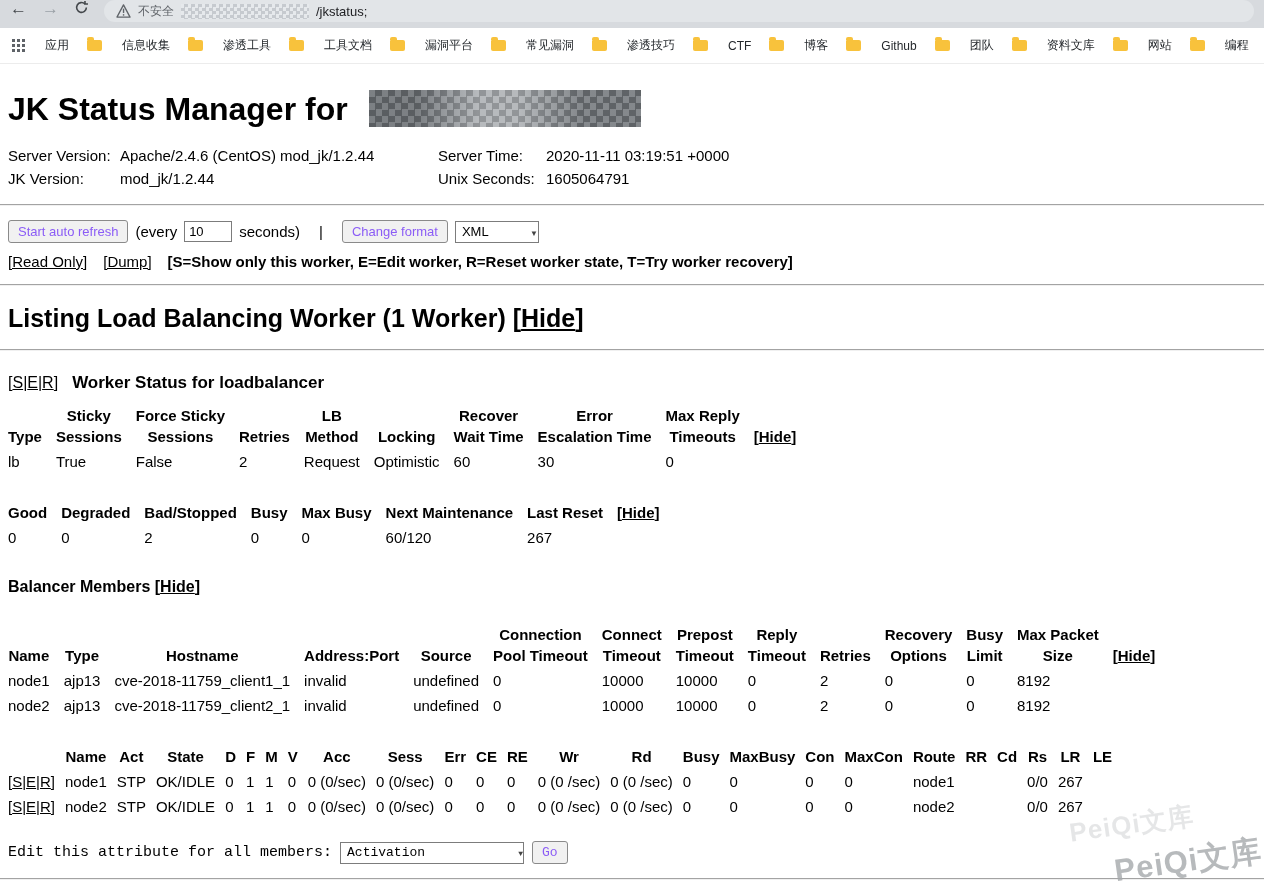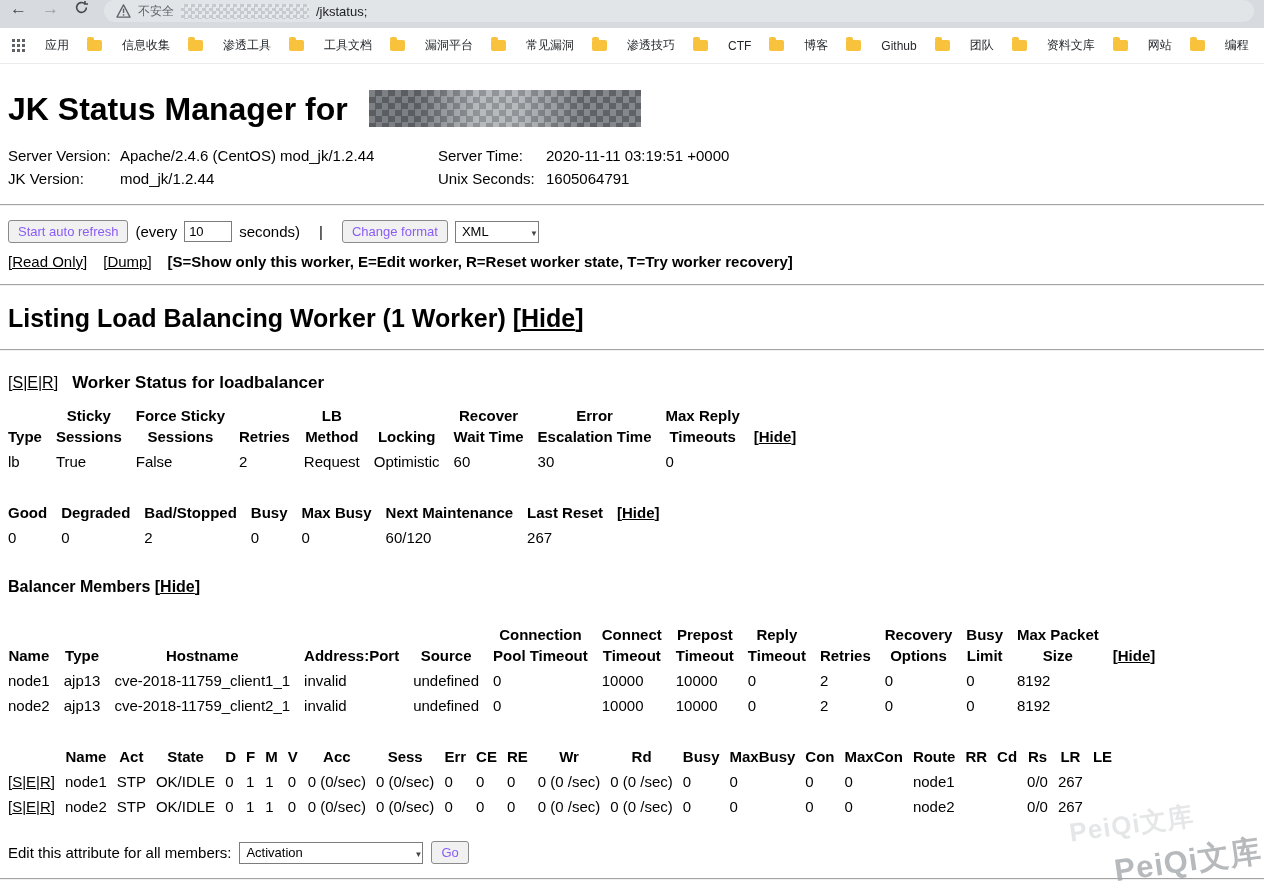--- a/index.html
+++ b/index.html
@@ -98,21 +98,21 @@
     padding:2px 14px 2px 0; white-space:pre-line; line-height:1.4;
   }
   table.data td { text-align:left; padding:4px 14px 4px 0; white-space:nowrap; }
   table.data.stats th { padding-right:10px; }
   table.data.stats td { padding-right:10px; }
   table.gap { margin-top:26px; }
 
   .h3small { font-size:16px; font-weight:bold; margin:28px 0 4px 0; }
   .h3small a { font-weight:bold; }
 
-  .footer-row { display:flex; align-items:center; gap:8px; margin:22px 0 10px 0; }
+  .footer-row { display:flex; align-items:center; gap:8px; margin:22px 0 10px 0;font-family:Liberation Mono, monospace; }
 
   .watermark {
     position:absolute; right:2px; bottom:2px; font-size:31px; color:#a6a9ac;
     opacity:.8; transform:rotate(-8deg); letter-spacing:1px; pointer-events:none;
     font-weight:bold;
   }
   .watermark.faint { right:70px; bottom:42px; opacity:.28; font-size:26px; }
 </style>
 </head>
 <body>

